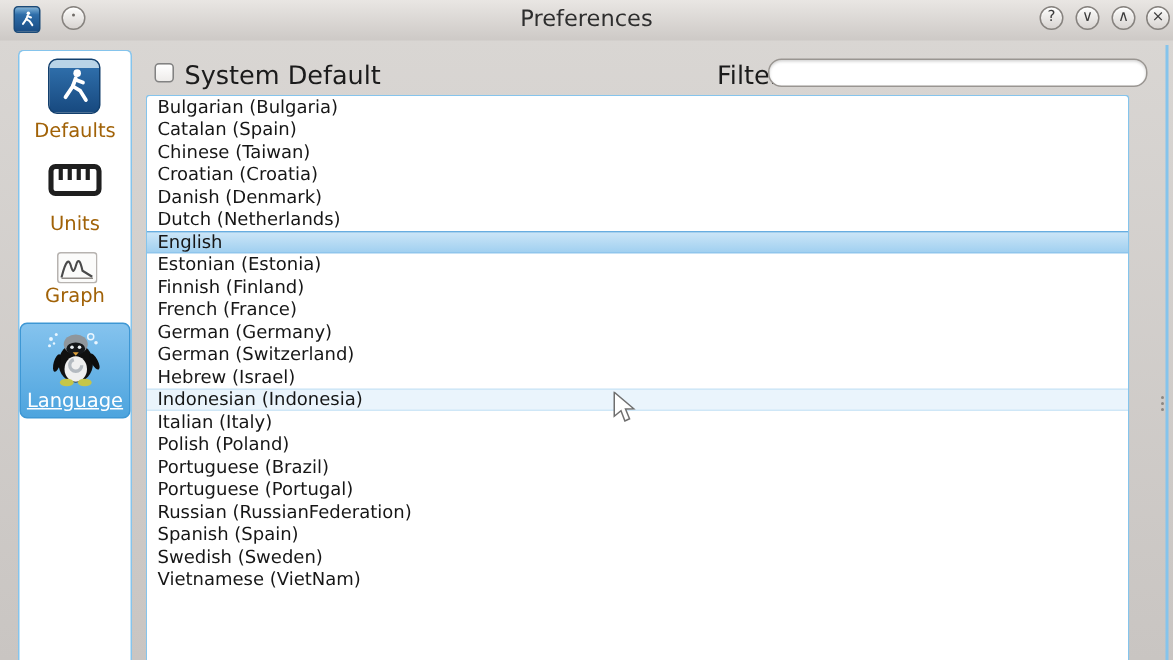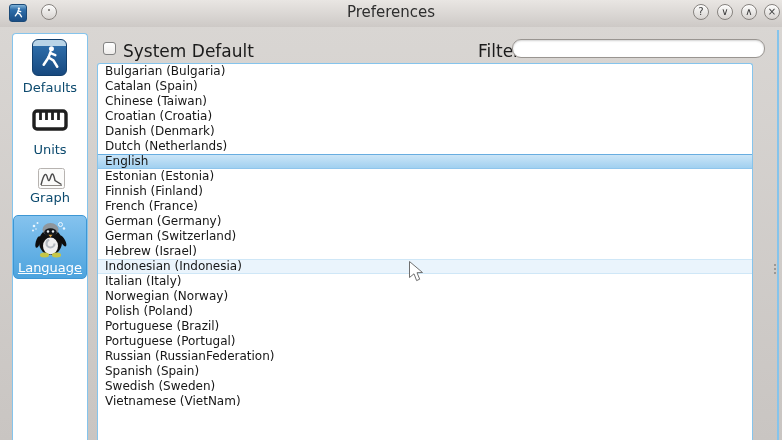--- a/index.html
+++ b/index.html
@@ -38,21 +38,21 @@
   
   .sidebar {
     position:absolute; left:12px; top:33px; width:76px; height:407px;
     background:#ffffff;
     border:1px solid #85c4ec; border-bottom:none;
     border-radius:4px 4px 0 0;
   }
   .side-icon { position:absolute; }
   .side-label {
     position:absolute; width:100%; text-align:center;
-    font-size:13px; color:#0c4a6e;
+    font-size:13px; color:#a16207;
   }
   .defaults-icon-box {
     position:absolute; left:19px; top:5px; width:35px; height:37px;
     border-radius:6px; border:1px solid #123f6d;
     background:linear-gradient(#b9d4e7 0 16%, #2e6da9 16%, #17497f 100%);
   }
   .lang-selected {
     position:absolute; left:0px; top:181px; width:74px; height:64px;
     border-radius:5px; border:1px solid #3e97d4;
     background:linear-gradient(#85c3ee, #4da4de);
@@ -216,21 +216,20 @@
     <div class="row">Dutch (Netherlands)</div>
     <div class="row selected">English</div>
     <div class="row">Estonian (Estonia)</div>
     <div class="row">Finnish (Finland)</div>
     <div class="row">French (France)</div>
     <div class="row">German (Germany)</div>
     <div class="row">German (Switzerland)</div>
     <div class="row">Hebrew (Israel)</div>
     <div class="row hovered">Indonesian (Indonesia)</div>
     <div class="row">Italian (Italy)</div>
-    <div class="row">Norwegian (Norway)</div>
     <div class="row">Polish (Poland)</div>
     <div class="row">Portuguese (Brazil)</div>
     <div class="row">Portuguese (Portugal)</div>
     <div class="row">Russian (RussianFederation)</div>
     <div class="row">Spanish (Spain)</div>
     <div class="row">Swedish (Sweden)</div>
     <div class="row">Vietnamese (VietNam)</div>
   </div>
 
 <div class="right-glow"></div>

